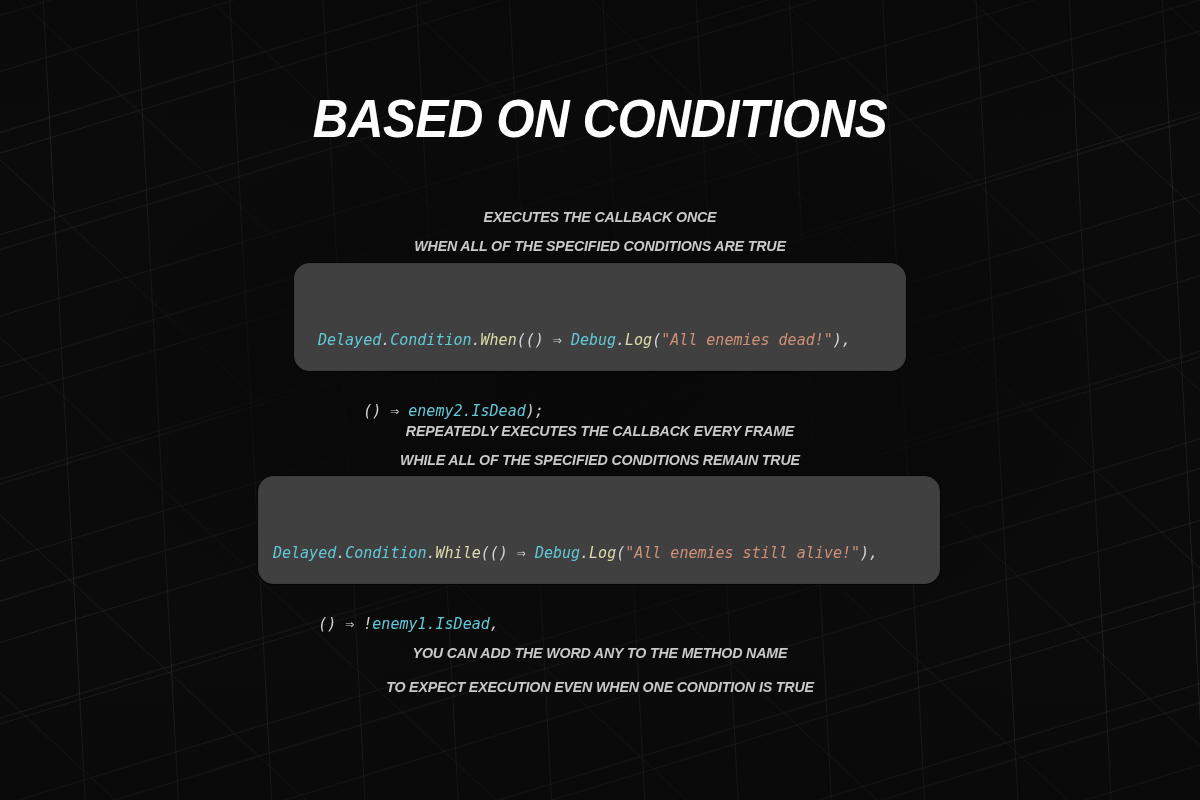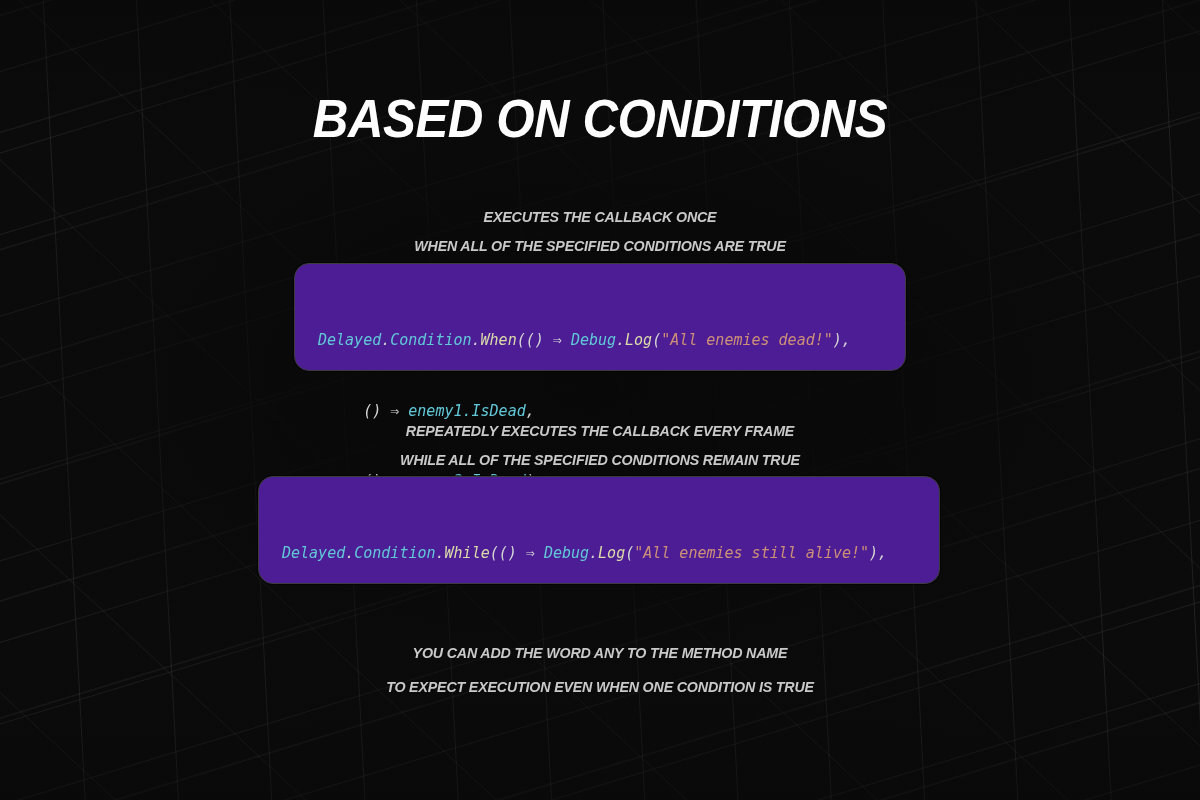--- a/index.html
+++ b/index.html
@@ -76,32 +76,32 @@
   .cap-a1 { top:208px; }
   .cap-a2 { top:237px; }
   .cap-b1 { top:422px; }
   .cap-b2 { top:451px; }
   .cap-c1 { top:644px; }
   .cap-c2 { top:678px; }
 
   
   .code-card {
     position:absolute;
-    background:#4c1d95;
+    background:#404040;
     border:1px solid #3c3c3c;
     border-radius:15px;
     font-family:"DejaVu Sans Mono", monospace;
     font-size:15px;
     line-height:23.5px;
     white-space:pre;
     color:#d6d6d6;
     box-shadow:0 0 0 1px rgba(0,0,0,0.5);
   }
   #card-when  { left:294px; top:263px; width:612px; height:108px; padding:18px 0 0 23px; }
-  #card-while { left:258px; top:476px; width:682px; height:108px; padding:18px 0 0 23px; }
+  #card-while { left:258px; top:476px; width:682px; height:108px; padding:18px 0 0 14px; }
 
   .code-line { display:block; height:23.5px; }
 
   
   .t-type  { color:#62c8d8; }
   .t-fn    { color:#dcdcaa; }
   .t-str   { color:#ce9178; }
   .t-punct { color:#d4d4d4; }
   .t-arrow { color:#d4d4d4; }
 </style>
@@ -117,28 +117,28 @@
 
   <div class="content">
 
     <div class="page-title">BASED ON CONDITIONS</div>
 
     <div class="caption cap-a1">EXECUTES THE CALLBACK ONCE</div>
     <div class="caption cap-a2">WHEN ALL OF THE SPECIFIED CONDITIONS ARE TRUE</div>
 
     <div class="code-card" id="card-when">
       <span class="code-line"><span class="t-type">Delayed</span><span class="t-punct">.</span><span class="t-type">Condition</span><span class="t-punct">.</span><span class="t-fn">When</span><span class="t-punct">((</span><span class="t-punct">) </span><span class="t-arrow">⇒</span><span class="t-punct"> </span><span class="t-type">Debug</span><span class="t-punct">.</span><span class="t-fn">Log</span><span class="t-punct">(</span><span class="t-str">"All enemies dead!"</span><span class="t-punct">),</span></span>
-      <span class="code-line"><span class="t-punct">     () </span><span class="t-arrow">⇒</span><span class="t-punct"> </span><span class="t-type">enemy1.IsDead</span><span class="t-punct">,</span></span>
       <span class="code-line"><span class="t-punct">     () </span><span class="t-arrow">⇒</span><span class="t-punct"> </span><span class="t-type">enemy2.IsDead</span><span class="t-punct">);</span></span>
     </div>
 
     <div class="caption cap-b1">REPEATEDLY EXECUTES THE CALLBACK EVERY FRAME</div>
     <div class="caption cap-b2">WHILE ALL OF THE SPECIFIED CONDITIONS REMAIN TRUE</div>
 
     <div class="code-card" id="card-while">
       <span class="code-line"><span class="t-type">Delayed</span><span class="t-punct">.</span><span class="t-type">Condition</span><span class="t-punct">.</span><span class="t-fn">While</span><span class="t-punct">((</span><span class="t-punct">) </span><span class="t-arrow">⇒</span><span class="t-punct"> </span><span class="t-type">Debug</span><span class="t-punct">.</span><span class="t-fn">Log</span><span class="t-punct">(</span><span class="t-str">"All enemies still alive!"</span><span class="t-punct">),</span></span>
+      <span class="code-line"><span class="t-punct">     () </span><span class="t-arrow">⇒</span><span class="t-punct"> </span><span class="t-punct">!</span><span class="t-type">enemy1.IsDead</span><span class="t-punct">,</span></span>
     </div>
 
     <div class="caption cap-c1">YOU CAN ADD THE WORD ANY TO THE METHOD NAME</div>
     <div class="caption cap-c2">TO EXPECT EXECUTION EVEN WHEN ONE CONDITION IS TRUE</div>
 
   </div>
 </div>
 
 </body></html>

